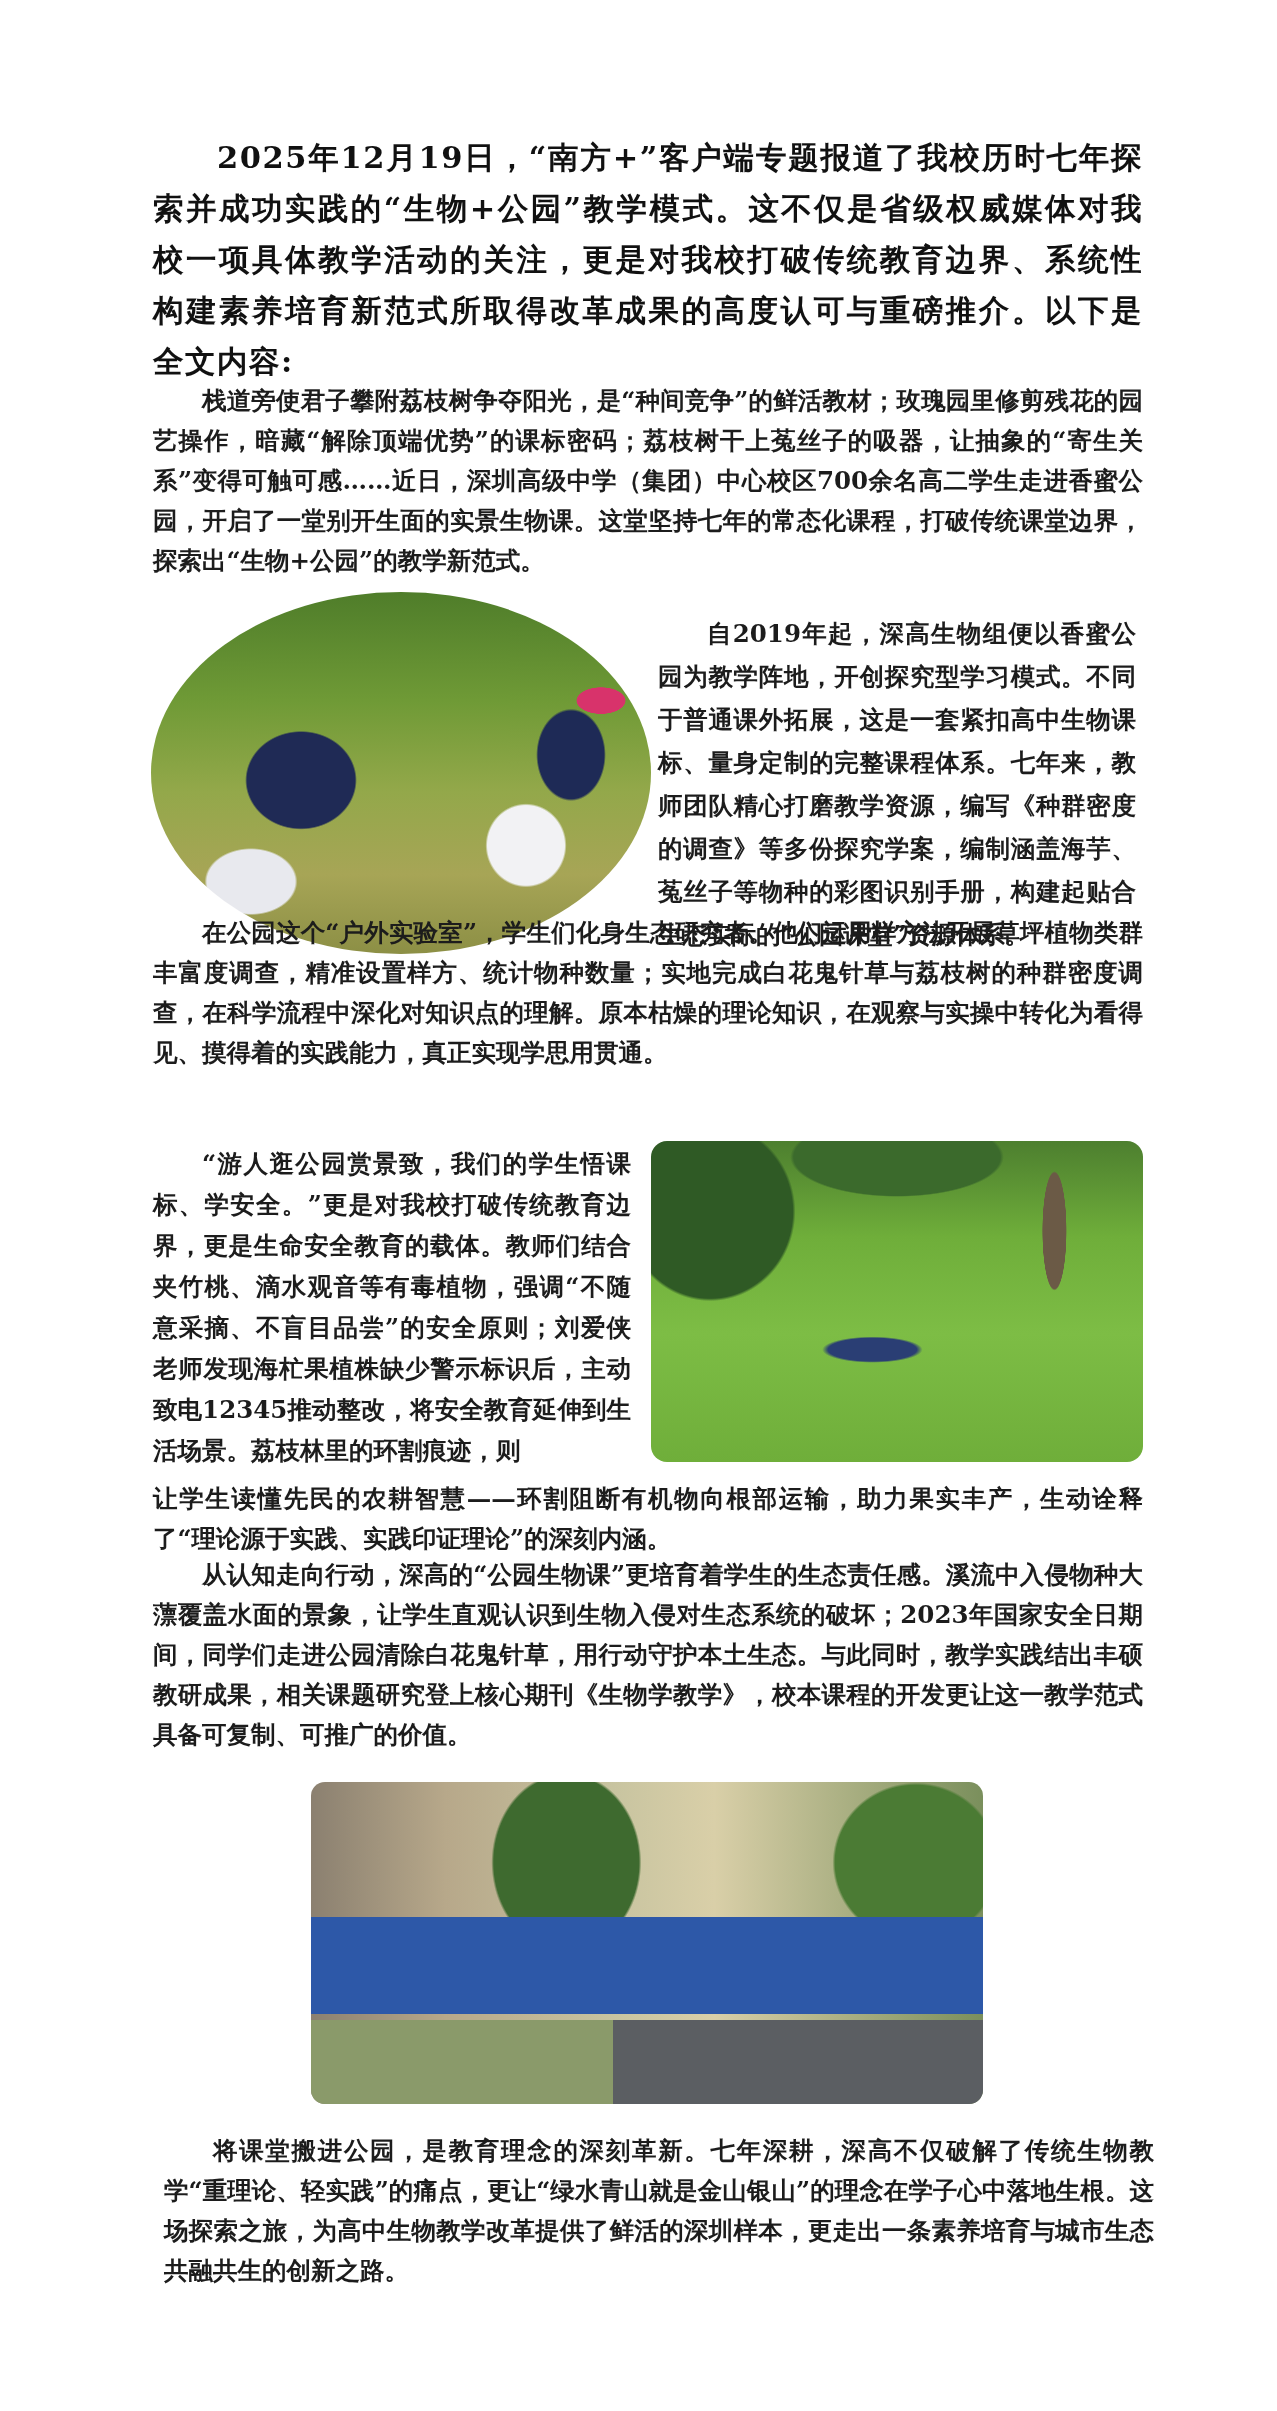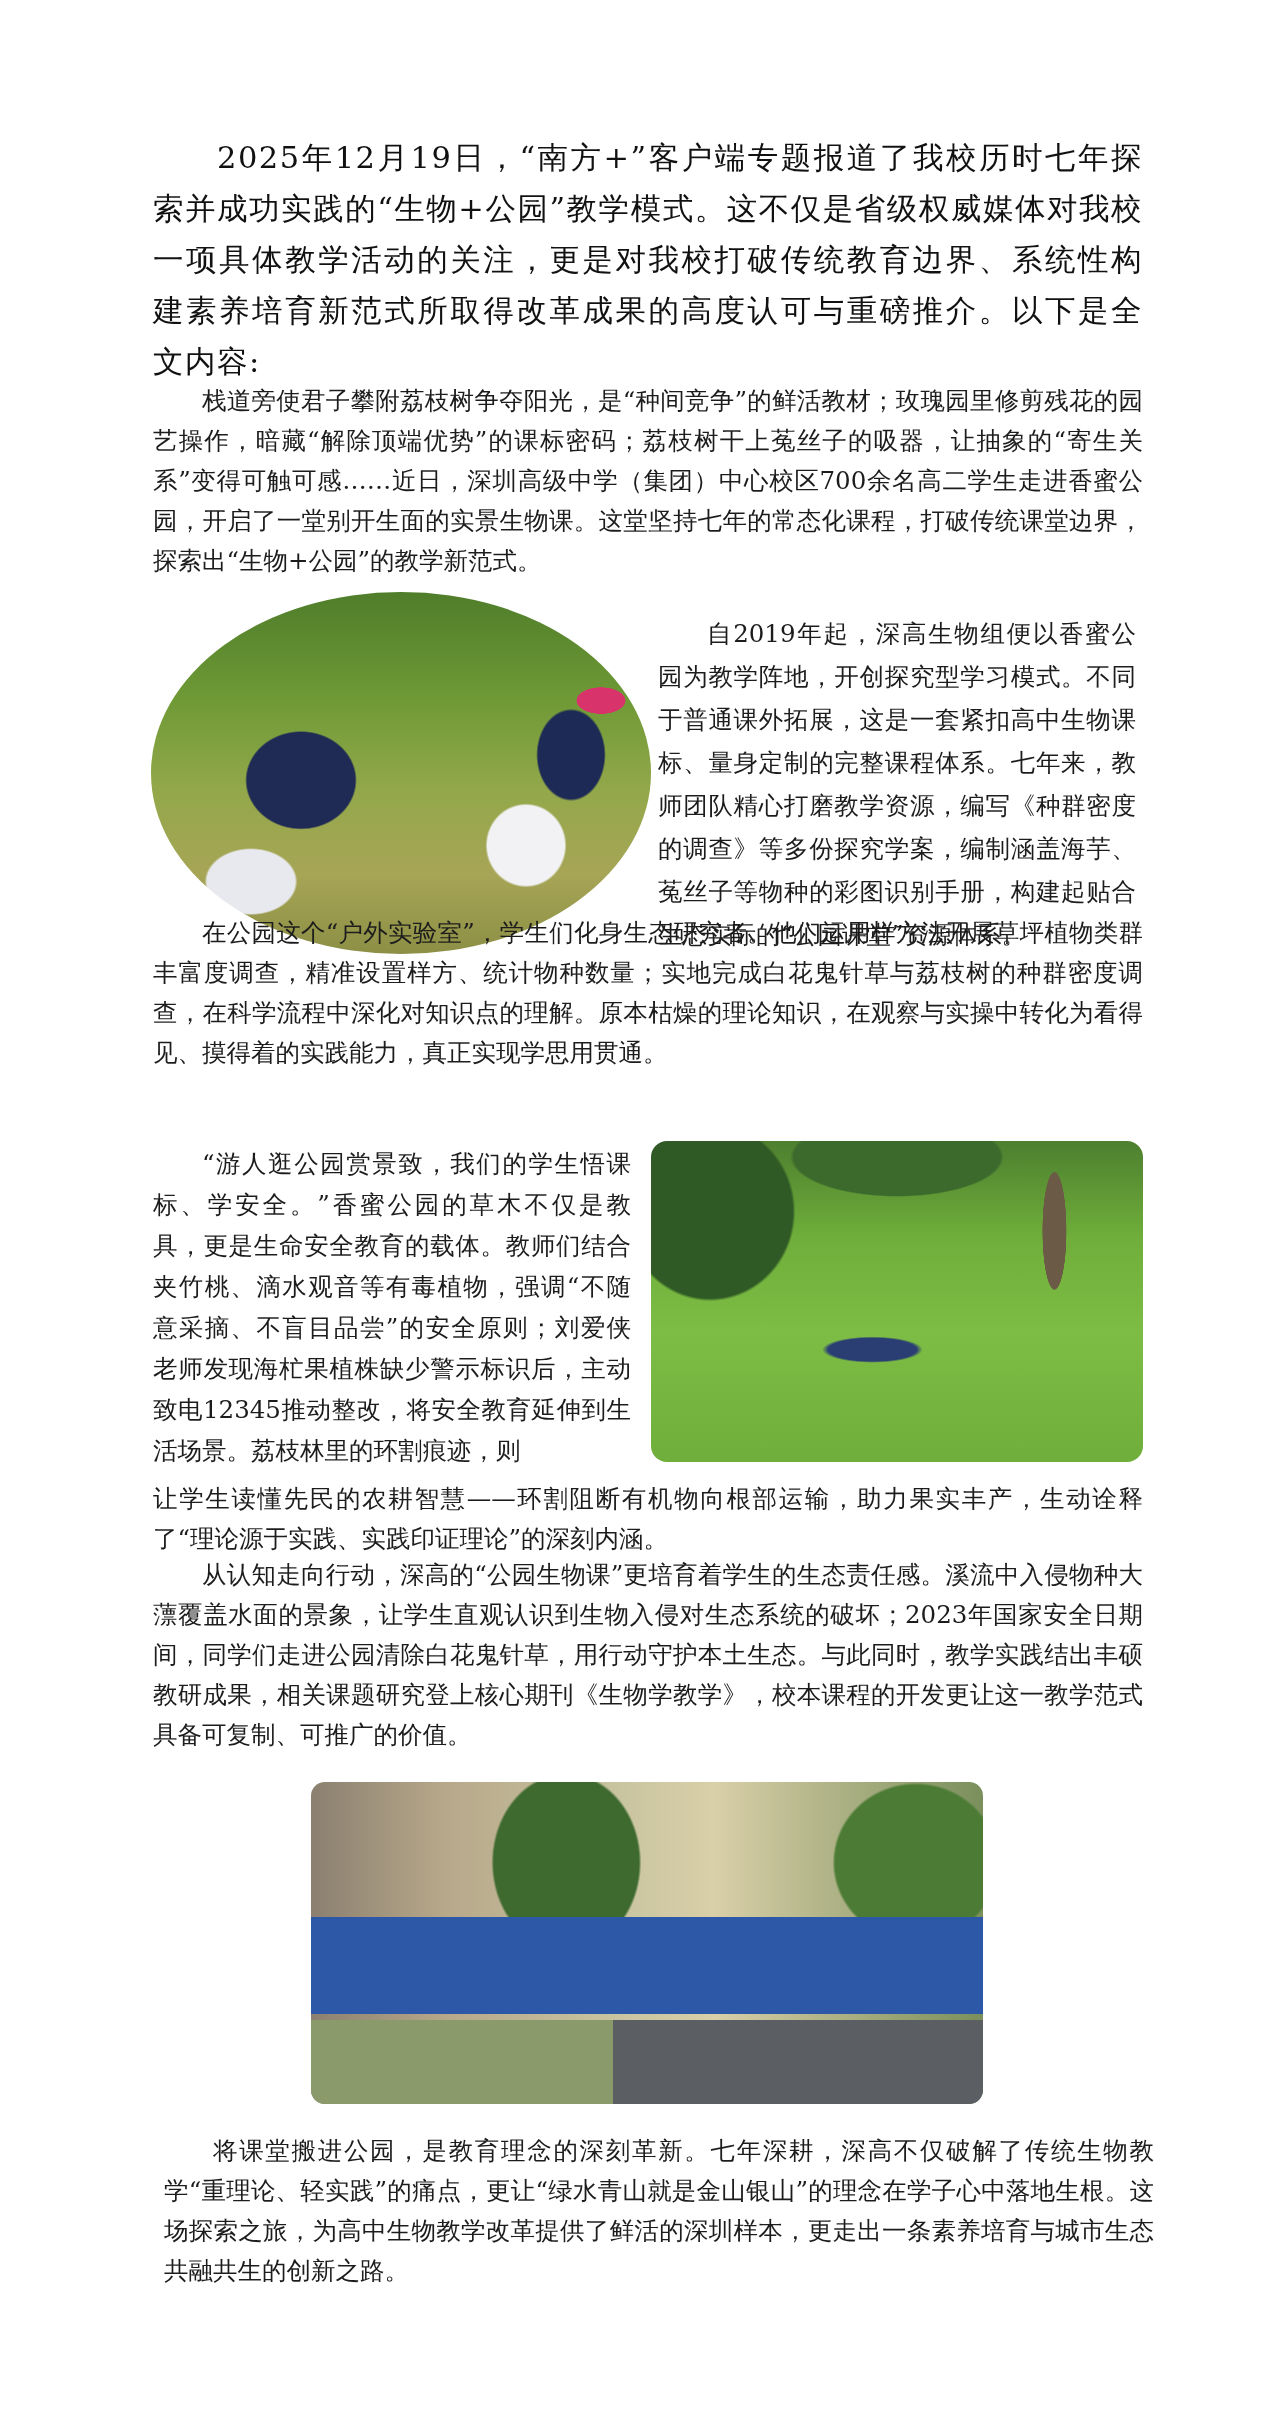--- a/index.html
+++ b/index.html
@@ -1,18 +1,18 @@
 <!DOCTYPE html>
 <html><head>
 <meta charset="utf-8">
 <style>
   html, body { margin: 0; padding: 0; background: #ffffff; }
   body { width: 1277px; height: 2411px; position: relative; overflow: hidden;
          font-family: "DejaVu Serif", "Liberation Serif", serif; color: #1a1a1a; }
-  .abs { position: absolute; }
+  .abs { position: absolute; font-weight: bold; }
   .intro { left: 153px; top: 132px; width: 990px; font-size: 30.5px; line-height: 51px;
            text-align: justify; text-indent: 2.1em; letter-spacing: 1.5px; color: #111; }
   .para { font-size: 24.5px; line-height: 40px; text-align: justify; text-indent: 2em; color: #1c1c1c; margin-top: 8px; }
   .p1 { left: 153px; top: 373px; width: 990px; }
   .p2 { left: 658px; top: 604px; width: 478px; line-height: 43px; }
   .p3 { left: 153px; top: 905px; width: 990px; }
   .p4 { left: 153px; top: 1135px; width: 478px; line-height: 41px; }
   .p4b { left: 153px; top: 1471px; width: 990px; text-indent: 0; }
   .p5 { left: 153px; top: 1547px; width: 990px; }
   .p6 { left: 164px; top: 2123px; width: 990px; }
@@ -50,21 +50,21 @@
 <div class="abs para p1">栈道旁使君子攀附荔枝树争夺阳光，是“种间竞争”的鲜活教材；玫瑰园里修剪残花的园艺操作，暗藏“解除顶端优势”的课标密码；荔枝树干上菟丝子的吸器，让抽象的“寄生关系”变得可触可感……近日，深圳高级中学（集团）中心校区700余名高二学生走进香蜜公园，开启了一堂别开生面的实景生物课。这堂坚持七年的常态化课程，打破传统课堂边界，探索出“生物+公园”的教学新范式。</div>
 
 <div class="abs photo photo1">
   
 </div>
 
 <div class="abs para p2">自2019年起，深高生物组便以香蜜公园为教学阵地，开创探究型学习模式。不同于普通课外拓展，这是一套紧扣高中生物课标、量身定制的完整课程体系。七年来，教师团队精心打磨教学资源，编写《种群密度的调查》等多份探究学案，编制涵盖海芋、菟丝子等物种的彩图识别手册，构建起贴合生态实际的“公园课堂”资源体系。</div>
 
 <div class="abs para p3">在公园这个“户外实验室”，学生们化身生态研究者。他们运用样方法开展草坪植物类群丰富度调查，精准设置样方、统计物种数量；实地完成白花鬼针草与荔枝树的种群密度调查，在科学流程中深化对知识点的理解。原本枯燥的理论知识，在观察与实操中转化为看得见、摸得着的实践能力，真正实现学思用贯通。</div>
 
-<div class="abs para p4">“游人逛公园赏景致，我们的学生悟课标、学安全。”香蜜公园的草木不仅是教具，更是生命安全教育的载体。教师们结合夹竹桃、滴水观音等有毒植物，强调“不随意采摘、不盲目品尝”的安全原则；刘爱侠老师发现海杧果植株缺少警示标识后，主动致电12345推动整改，将安全教育延伸到生活场景。荔枝林里的环割痕迹，则</div>
+<div class="abs para p4">“游人逛公园赏景致，我们的学生悟课标、学安全。”更是对我校打破传统教育边界，更是生命安全教育的载体。教师们结合夹竹桃、滴水观音等有毒植物，强调“不随意采摘、不盲目品尝”的安全原则；刘爱侠老师发现海杧果植株缺少警示标识后，主动致电12345推动整改，将安全教育延伸到生活场景。荔枝林里的环割痕迹，则</div>
 
 <div class="abs photo photo2">
   
 </div>
 
 <div class="abs para p4b">让学生读懂先民的农耕智慧——环割阻断有机物向根部运输，助力果实丰产，生动诠释了“理论源于实践、实践印证理论”的深刻内涵。</div>
 
 <div class="abs para p5">从认知走向行动，深高的“公园生物课”更培育着学生的生态责任感。溪流中入侵物种大薸覆盖水面的景象，让学生直观认识到生物入侵对生态系统的破坏；2023年国家安全日期间，同学们走进公园清除白花鬼针草，用行动守护本土生态。与此同时，教学实践结出丰硕教研成果，相关课题研究登上核心期刊《生物学教学》，校本课程的开发更让这一教学范式具备可复制、可推广的价值。</div>
 
 <div class="abs photo photo3">

